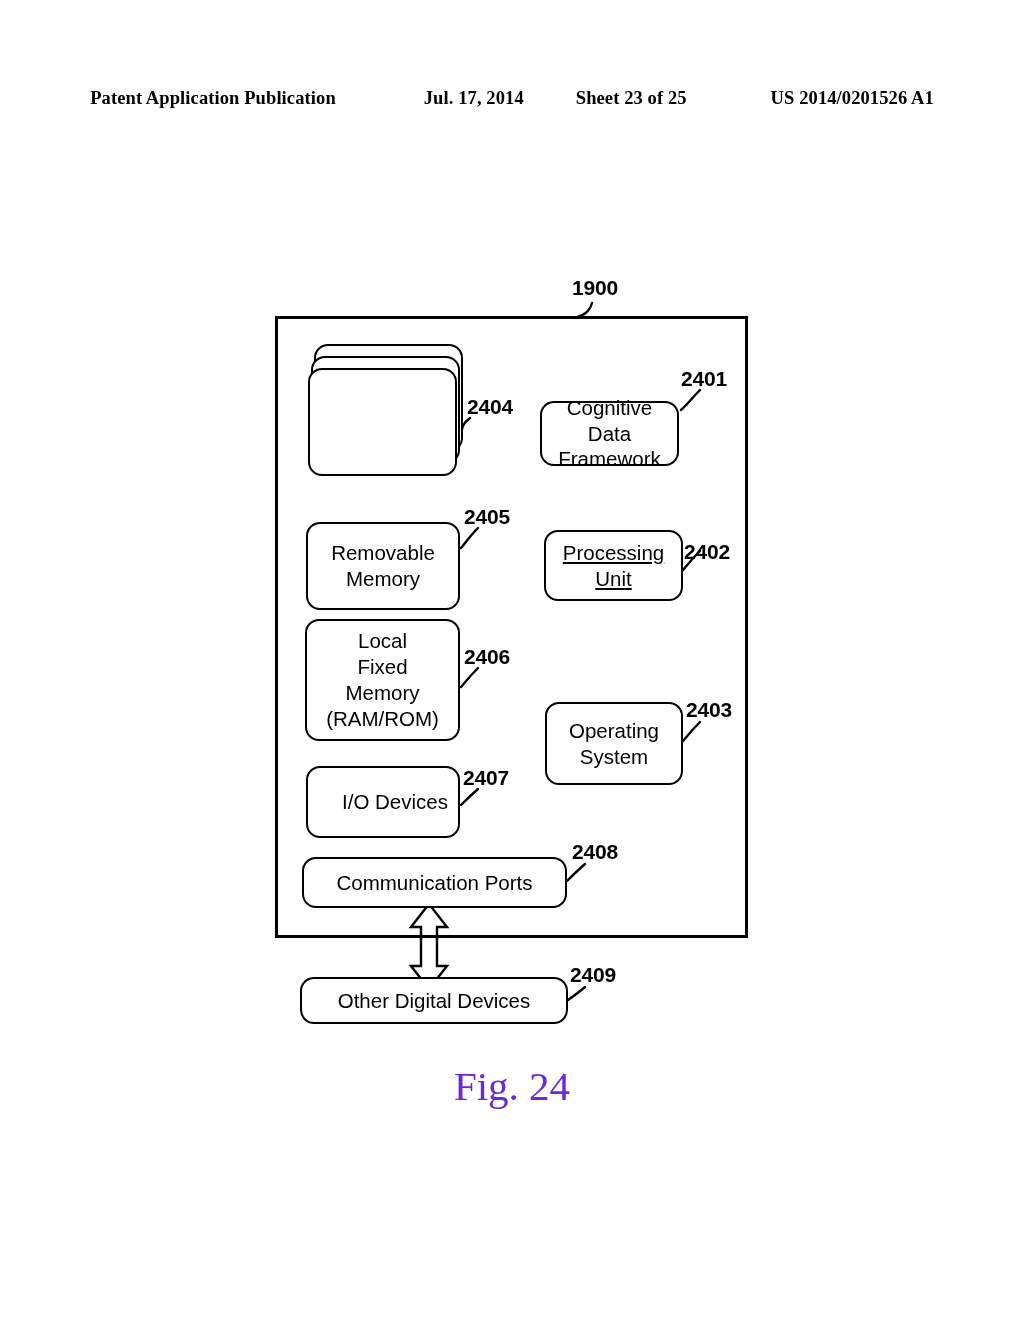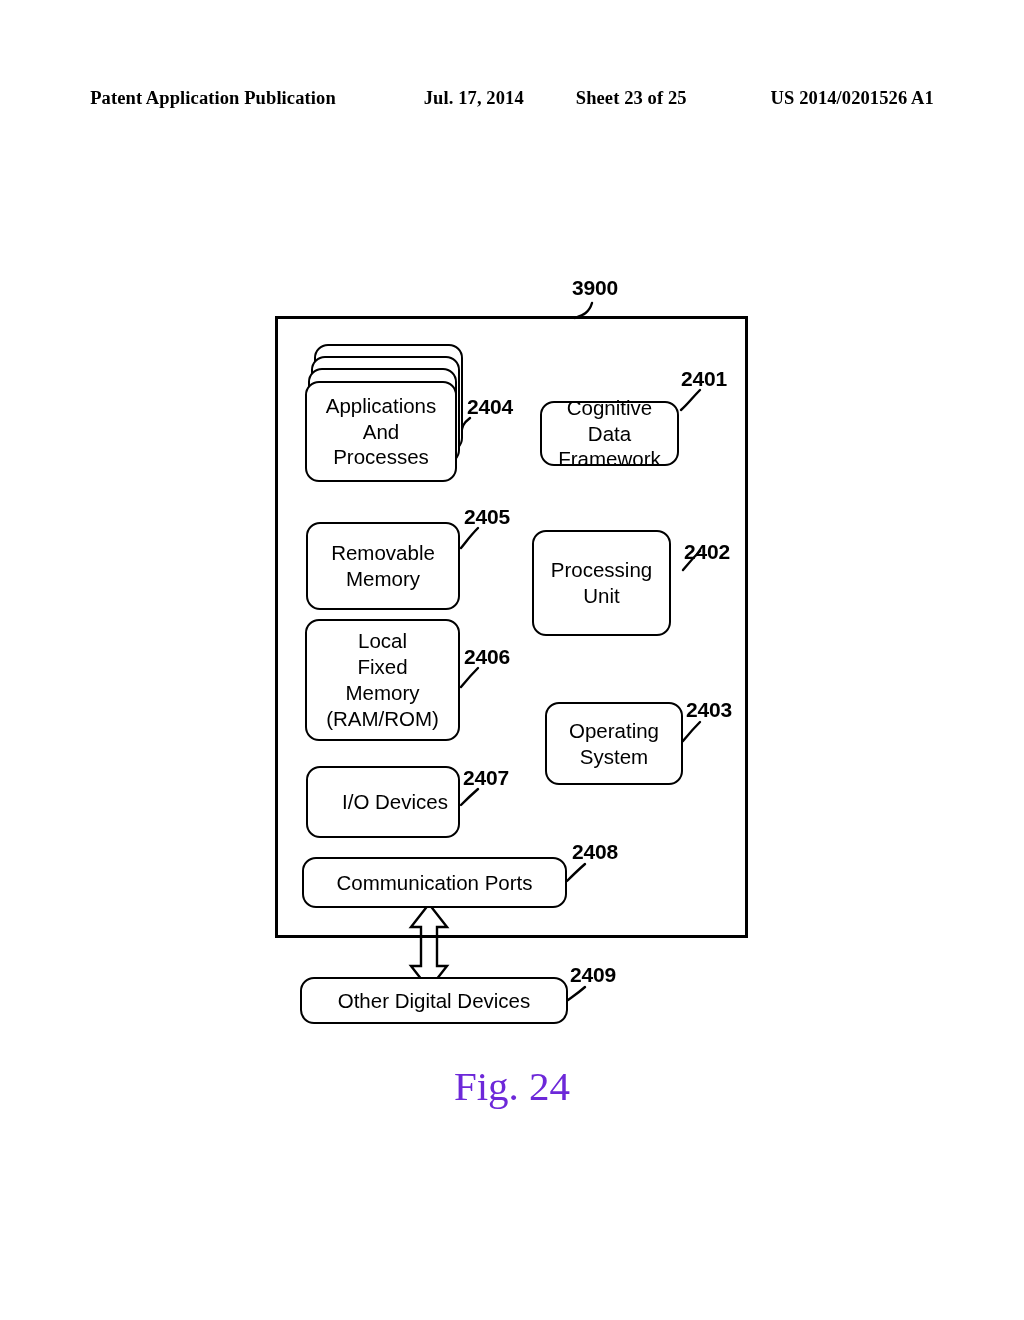--- a/index.html
+++ b/index.html
@@ -162,44 +162,37 @@
              L 411 966
              L 421 966
              L 421 927
              L 411 927 Z" fill="#ffffff" stroke="#000" stroke-width="2.4" stroke-linejoin="miter"></path>
   </svg>
 
   <div class="stack-card" style="left:314px; top:344px; width:149px; height:108px;"></div>
   <div class="stack-card" style="left:311px; top:356px; width:149px; height:108px;"></div>
   <div class="stack-card" style="left:308px; top:368px; width:149px; height:108px;"></div>
 
-  <div class="node" style="left:305px; top:381px; width:152px; height:101px;">
-    <div class="lines">
-      <div>Applications</div>
-      <div>And</div>
-      <div>Processes</div>
-    </div>
-  </div>
 
   <div class="node" style="left:540px; top:369px; width:139px; height:65px;margin-top:32px;">
     <div class="lines">
       <div>Cognitive</div>
       <div>Data</div>
       <div>Framework</div>
     </div>
   </div>
 
   <div class="node" style="left:306px; top:522px; width:154px; height:88px;justify-content:center;">
     <div class="lines">
       <div>Removable</div>
       <div>Memory</div>
     </div>
   </div>
 
-  <div class="node" style="left:532px; top:530px; width:139px; height:106px;">
+  <div class="node" style="left:544px; top:530px; width:139px; height:71px;text-decoration:underline;">
     <div class="lines">
       <div>Processing</div>
       <div>Unit</div>
     </div>
   </div>
 
   <div class="node" style="left:305px; top:619px; width:155px; height:122px;">
     <div class="lines">
       <div>Local</div>
       <div>Fixed</div>
@@ -226,21 +219,21 @@
       <div>Communication Ports</div>
     </div>
   </div>
 
   <div class="node" style="left:300px; top:977px; width:268px; height:47px;">
     <div class="lines">
       <div>Other Digital Devices</div>
     </div>
   </div>
 
-  <div class="ref" style="left:572px; top:276px;">3900</div>
+  <div class="ref" style="left:572px; top:276px;">1900</div>
   <div class="ref" style="left:467px; top:395px;">2404</div>
   <div class="ref" style="left:681px; top:367px;">2401</div>
   <div class="ref" style="left:464px; top:505px;">2405</div>
   <div class="ref" style="left:684px; top:527px;margin-top:13px;">2402</div>
   <div class="ref" style="left:464px; top:645px;">2406</div>
   <div class="ref" style="left:686px; top:698px;">2403</div>
   <div class="ref" style="left:463px; top:766px;">2407</div>
   <div class="ref" style="left:572px; top:840px;">2408</div>
   <div class="ref" style="left:570px; top:963px;">2409</div>
 

